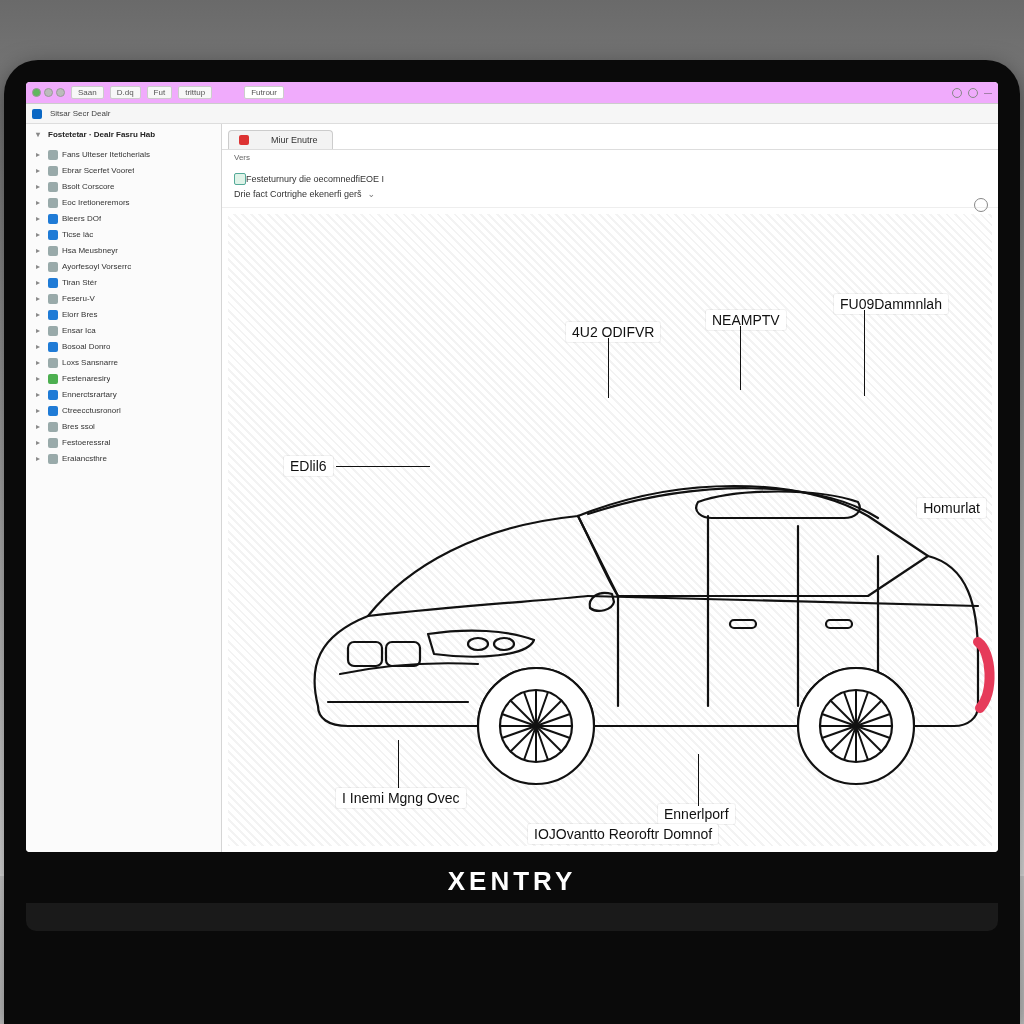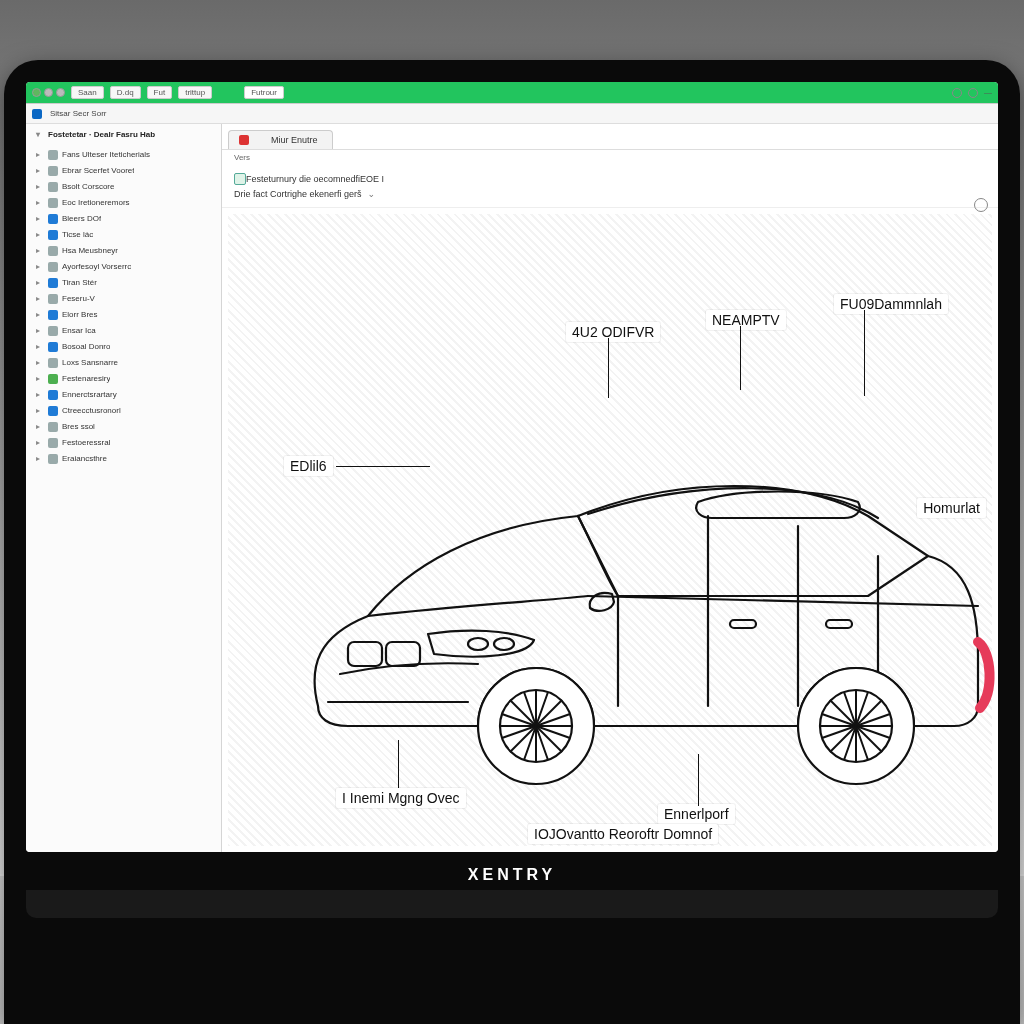--- a/index.html
+++ b/index.html
@@ -29,21 +29,21 @@
   }
   .notch {
     position: absolute;
     top: 68px; left: 50%; transform: translateX(-50%);
     width: 8px; height: 8px; border-radius: 50%;
     background: #222;
   }
   
   .chrome {
     height: 22px;
-    background: #22c55e;
+    background: #f0abfc;
     border-bottom: 1px solid #ccc;
     display: flex; align-items: center;
     gap: 6px; padding: 0 6px;
     font-size: 8px; color: #555;
   }
   .chrome .dot { width: 9px; height: 9px; border-radius: 50%; background: #bbb; border: 1px solid #999; }
   .chrome .dot:first-child { background: #5fb75f; }
   .chrome .grp { display:flex; gap:3px; }
   .chrome .seg { padding: 1px 6px; background:#f7f7f7; border:1px solid #ccc; border-radius:2px; }
   .chrome .right { margin-left:auto; display:flex; gap:6px; align-items:center; }
@@ -119,21 +119,21 @@
     width: 720px; height: 380px;
   }
   .car svg { width:100%; height:100%; }
   .footer-ring {
     position:absolute; right:10px; top:74px;
     width:14px; height:14px; border:1px solid #888; border-radius:50%;
   }
   
   .brand {
     text-align:center; color:#fff; letter-spacing:4px;
-    font-weight:600; font-size:16px; padding:14px 0 6px;
+    font-weight:600; font-size:26px; padding:14px 0 6px;
     font-family: Arial, sans-serif;
   }
   .hinge {
     height: 28px; background:#1a1a1a;
     border-radius: 0 0 10px 10px;
   }
   .deck {
     position:absolute; left:-120px; right:-120px; bottom:-20px;
     height: 170px;
     background: linear-gradient(#d9d9d9,#c7c7c7);
@@ -172,21 +172,21 @@
       <span class="seg" style="background:#fff">Futrour</span>
       <div class="right">
         <div class="circ"></div>
         <div class="circ"></div>
         <span>—</span>
       </div>
     </div>
 
     <div class="subbar">
       <div class="ico"></div>
-      <span>Sitsar Secr Sorr</span>
+      <span>Sitsar Secr Dealr</span>
     </div>
 
     <div class="body">
       <div class="sidebar">
         <div class="tree-item" style="font-weight:600;color:#222;padding-top:4px">
           <span class="twisty">▾</span>
           <span>Fostetetar · Dealr Fasru Hab</span>
         </div>
         <div class="tree" id="tree">
             <div class="tree-item">

